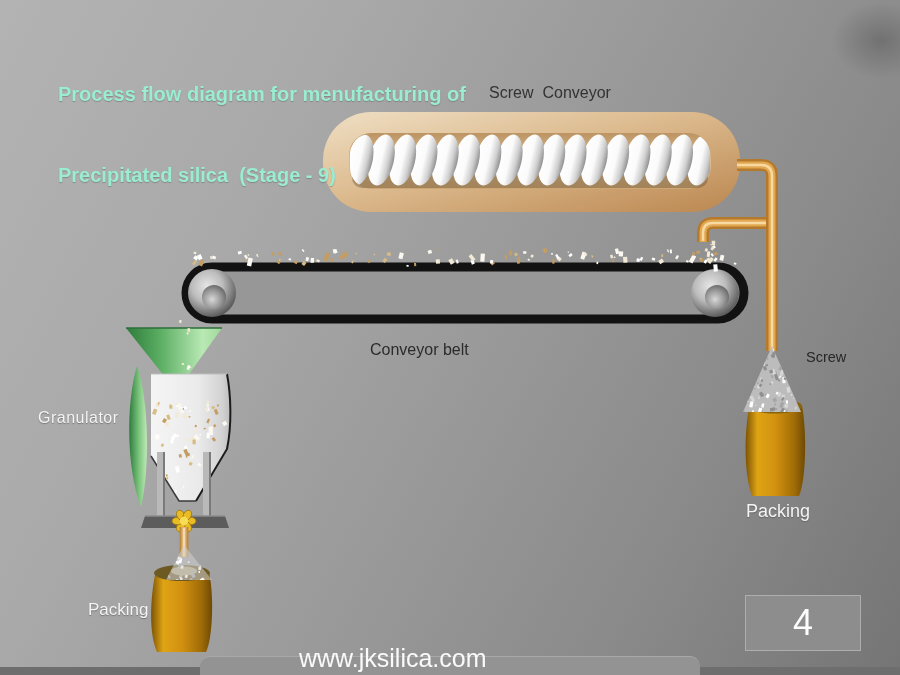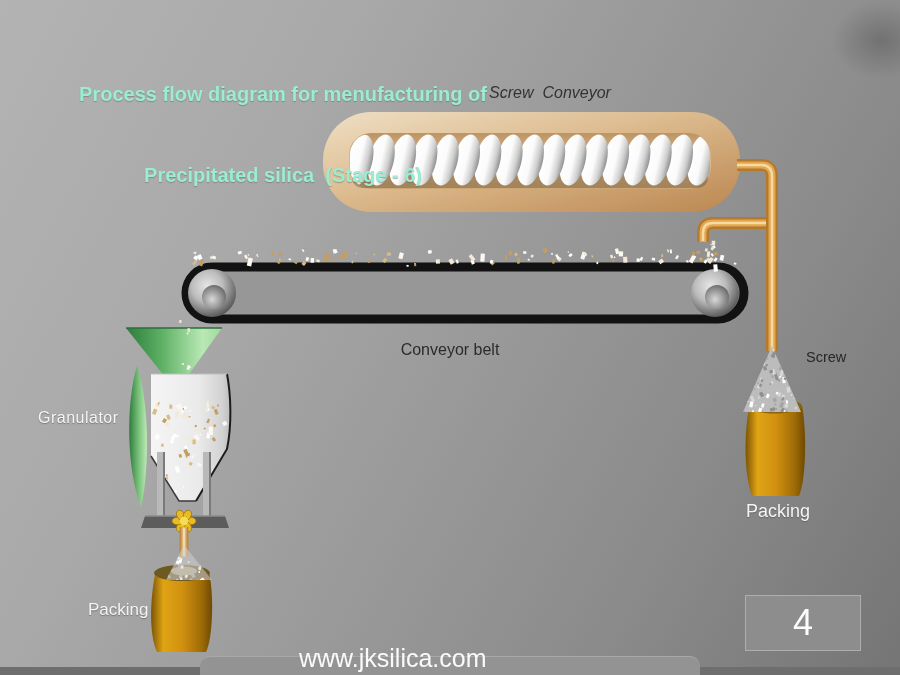--- a/index.html
+++ b/index.html
@@ -10,28 +10,28 @@
   }
   .smudge{
     position:absolute;left:790px;top:0;width:130px;height:90px;
     background:radial-gradient(70px 55px at 70% 45%,rgba(50,50,50,.30),rgba(50,50,50,0) 70%);
   }
   .bottom-strip{position:absolute;left:0;top:667px;width:900px;height:8px;background:#6e6e6e;}
   .footer-band{
     position:absolute;left:200px;top:656px;width:500px;height:19px;
     background:#939393;border-radius:10px 10px 0 0;border-top:1px solid #a8a8a8;
   }
-  .title{position:absolute;left:58px;top:27px;width:450px;text-align:center;
+  .title{position:absolute;left:58px;top:27px;width:450px;text-align:left;
     font-weight:bold;font-size:20px;line-height:27px;color:#9aedd1;
     text-shadow:0 1px 1px rgba(90,90,90,.45);white-space:pre;}
   .lbl{position:absolute;white-space:pre;}
-  .lbl-dark{color:#333333;font-style:italic;}
+  .lbl-dark{color:#333333;}
   .lbl-light{color:#f4f4f4;text-shadow:0 1px 1px rgba(70,70,70,.5);}
   .lbl-screw{left:420px;top:84px;width:260px;text-align:center;font-size:16px;}
-  .lbl-belt{left:370px;top:341px;width:160px;text-align:center;font-size:16px;color:#2b2b2b;}
+  .lbl-belt{left:370px;top:341px;width:160px;text-align:left;font-size:16px;color:#2b2b2b;}
   .lbl-powder{left:806px;top:349px;font-size:14.5px;color:#272727;}
   .lbl-granulator{left:38px;top:409px;font-size:16px;letter-spacing:.5px;}
   .lbl-packing-left{left:88px;top:600px;font-size:17px;}
   .lbl-packing-right{left:746px;top:501px;font-size:18px;}
   .website{position:absolute;left:299px;top:644px;width:300px;text-align:left;
     font-size:25px;color:#fafafa;}
   .page-box{
     position:absolute;left:745px;top:595px;width:116px;height:56px;
     background:#8d8d8d;border:1px solid #aeaeae;box-sizing:border-box;
     color:#fcfcfc;font-size:36px;text-align:center;line-height:53px;
@@ -525,21 +525,21 @@
         <rect x="179.2444577217102" y="319.954592525959" width="2.284129405021668" height="3.0757493432302647" fill="#efe6d2" transform="rotate(1 179.2444577217102 319.954592525959)"></rect>
         <rect x="187.27208304405212" y="331.97233414649963" width="1.8103717195801439" height="2.308747364831074" fill="#efe6d2" transform="rotate(25 187.27208304405212 331.97233414649963)"></rect>
         <rect x="189.45064163208008" y="367.0780029296875" width="1.6436283767223359" height="1.2745795409526293" fill="#f2ead7" transform="rotate(-18 189.45064163208008 367.0780029296875)"></rect>
         <rect x="181.62640070915222" y="363.2922883629799" width="2.3140736460685734" height="1.878861996613899" fill="#f2ead7" transform="rotate(-8 181.62640070915222 363.2922883629799)"></rect>
         <rect x="187.9033145904541" y="364.931058883667" width="2.6246901214122773" height="4.441894061393205" fill="#ffffff" transform="rotate(17 187.9033145904541 364.931058883667)"></rect>
       </g>
   </svg>
 
   <div class="title">
     <div>Process flow diagram for menufacturing of</div>
-    <div>Precipitated silica  (Stage - 6)</div>
+    <div>Precipitated silica  (Stage - 9)</div>
   </div>
   <div class="lbl lbl-dark lbl-screw">Screw  Conveyor</div>
   <div class="lbl lbl-belt">Conveyor belt</div>
   <div class="lbl lbl-powder">Screw</div>
   <div class="lbl lbl-light lbl-granulator">Granulator</div>
   <div class="lbl lbl-light lbl-packing-left">Packing</div>
   <div class="lbl lbl-light lbl-packing-right">Packing</div>
 
   <div class="bottom-strip"></div>
   <div class="footer-band"></div>

